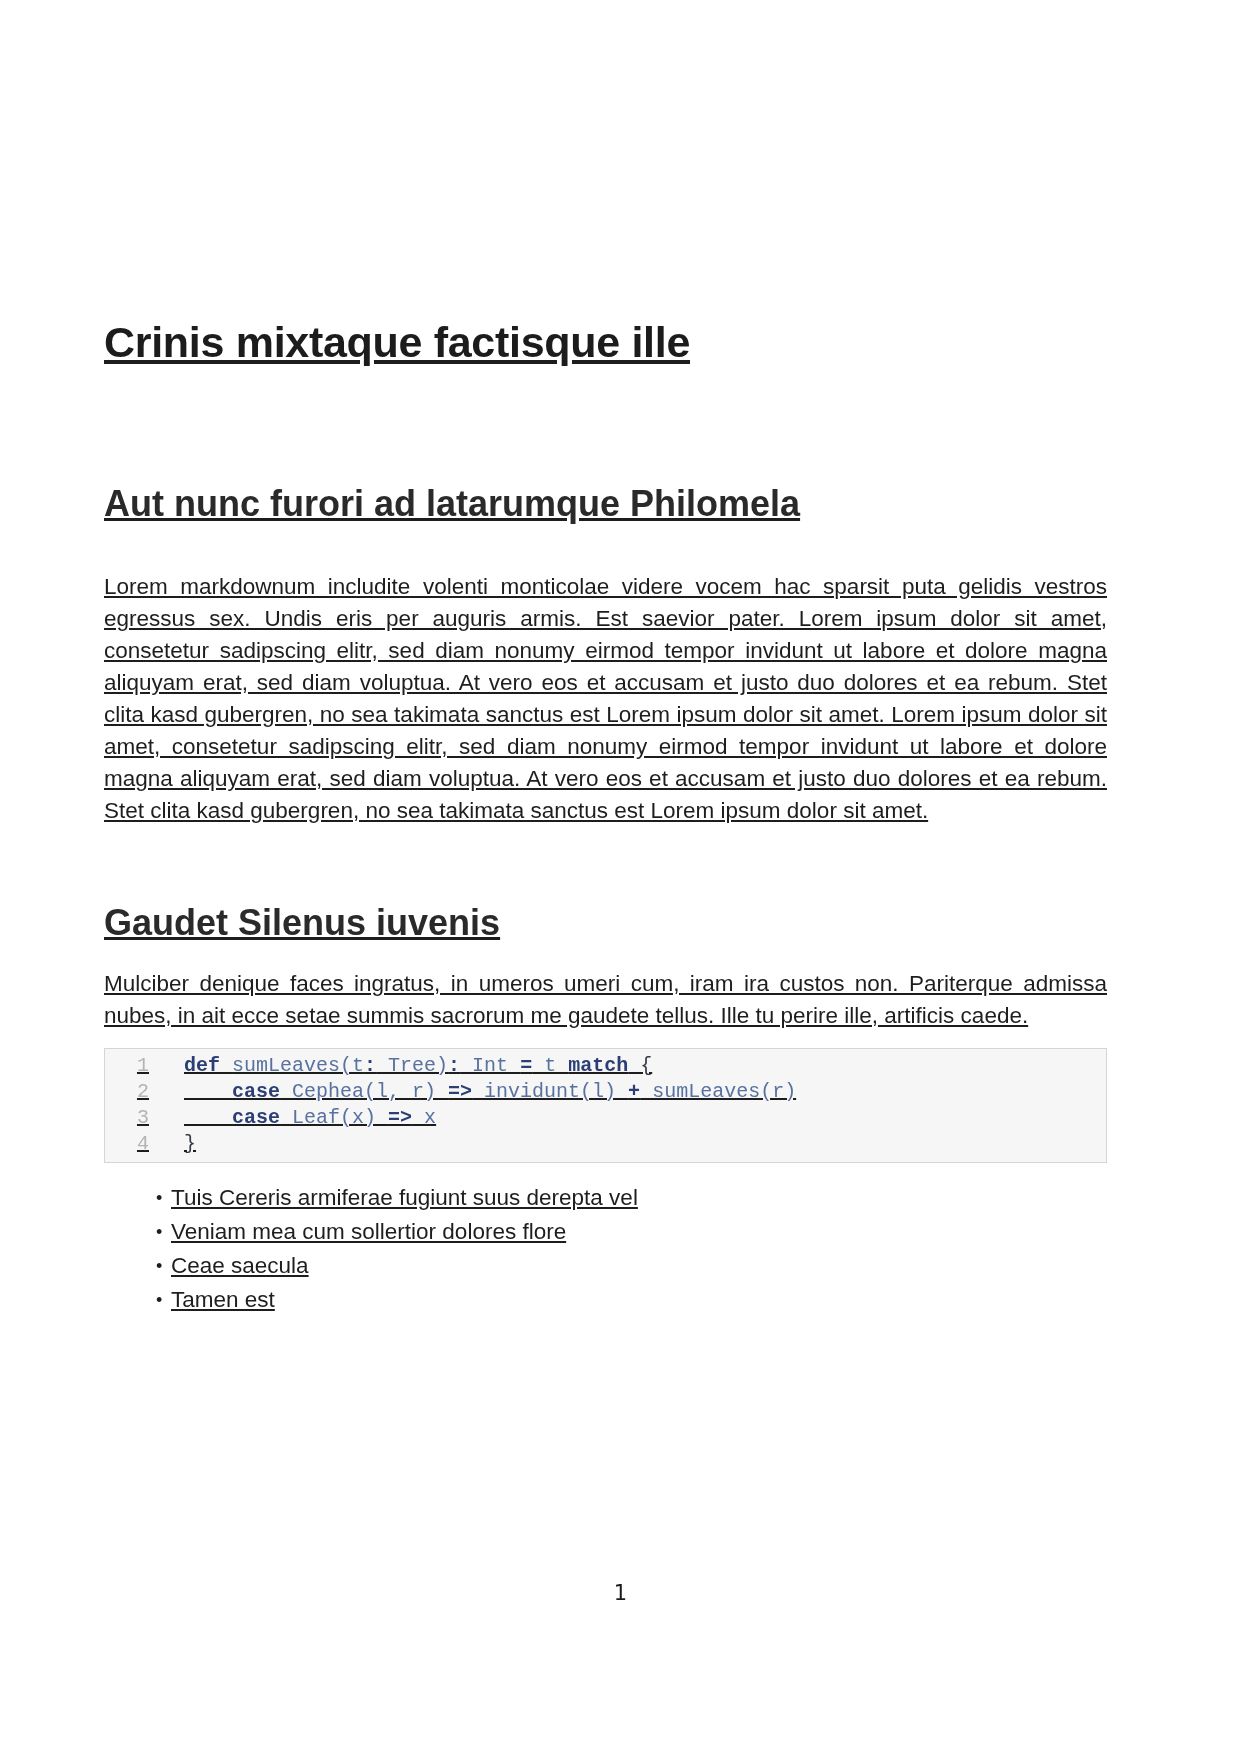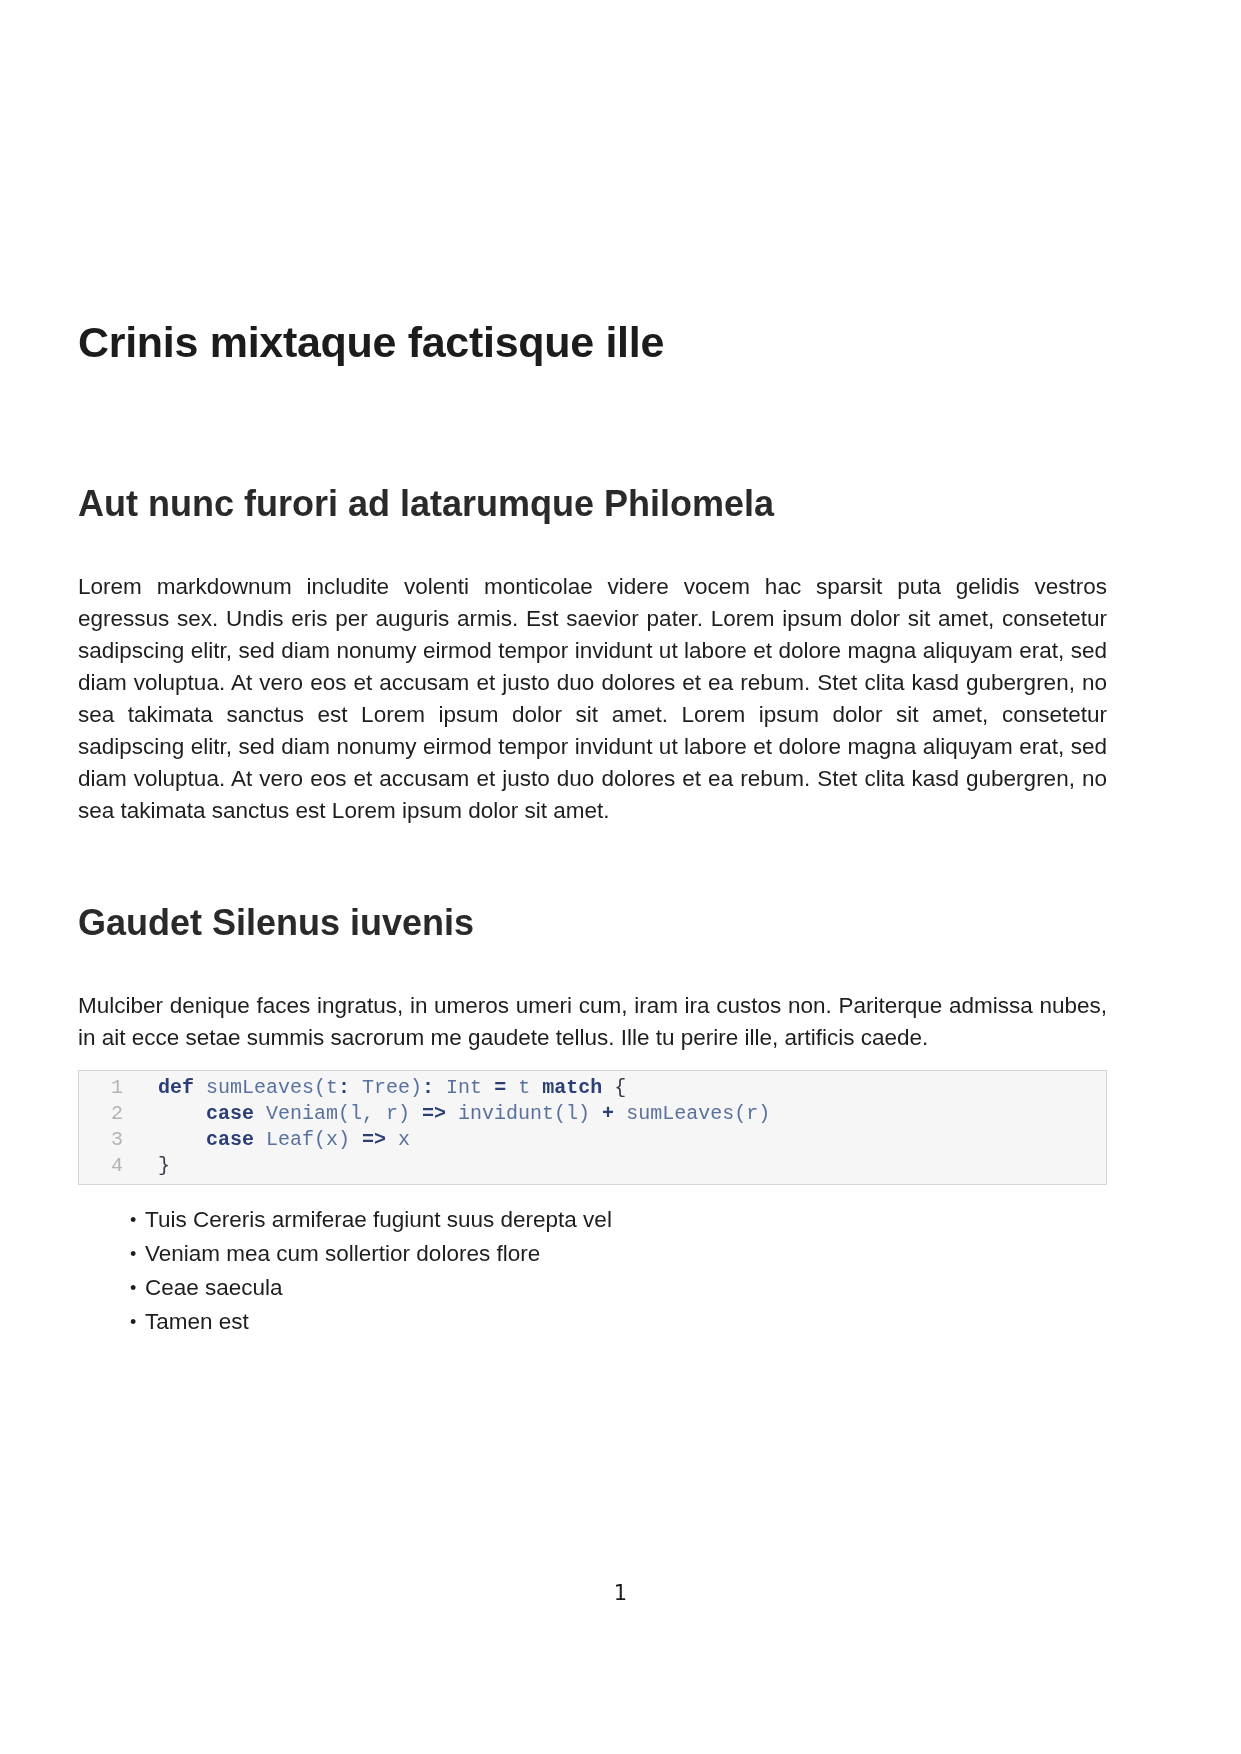--- a/index.html
+++ b/index.html
@@ -7,24 +7,25 @@
     padding: 0;
     background: #ffffff;
   }
   .page {
     position: relative;
     width: 1241px;
     height: 1754px;
     margin: 0 auto;
     background: #ffffff;
     box-sizing: border-box;
-    padding: 318px 134px 0 78px;
+    padding: 318px 134px 0 104px;
     font-family: "Liberation Sans", sans-serif;
     color: #1d1d1d;
     overflow: hidden;
+    text-decoration: underline;
   }
   h1.doc-title {
     margin: 0;
     font-size: 43px;
     line-height: 1.15;
     font-weight: 700;
     color: #1c1c1c;
     letter-spacing: -0.3px;
   }
   h2.sec-heading {
@@ -37,21 +38,21 @@
   h2.sec-heading.first { margin-top: 115px; }
   h2.sec-heading.second { margin-top: 74px; }
   p.body-par {
     margin: 0;
     font-size: 22.5px;
     line-height: 32px;
     text-align: justify;
     color: #1e1e1e;
   }
   p.par-1 { margin-top: 45px; }
-  p.par-2 { margin-top: 46px; }
+  p.par-2 { margin-top: 24px; }
   p.par-3 { margin-top: 22px; }
 
   .code-block {
     margin-top: 16px;
     background: #f6f6f6;
     border: 1px solid #d5d5d5;
     box-sizing: border-box;
     padding: 4px 0 5px 0;
     font-family: "Liberation Mono", "DejaVu Sans Mono", monospace;
     font-size: 20px;
@@ -114,21 +115,21 @@
     <h2 class="sec-heading first">Aut nunc furori ad latarumque Philomela</h2>
     <p class="body-par par-1">Lorem markdownum includite volenti monticolae videre vocem hac sparsit puta gelidis vestros egressus sex.  Undis eris per auguris armis.  Est saevior pater.  Lorem ipsum dolor sit amet, consetetur sadipscing elitr, sed diam nonumy eirmod tempor invidunt ut labore et dolore magna aliquyam erat, sed diam voluptua. At vero eos et accusam et justo duo dolores et ea rebum. Stet clita kasd gubergren, no sea takimata sanctus est Lorem ipsum dolor sit amet.  Lorem ipsum dolor sit amet, consetetur sadipscing elitr, sed diam nonumy eirmod tempor invidunt ut labore et dolore magna aliquyam erat, sed diam voluptua. At vero eos et accusam et justo duo dolores et ea rebum. Stet clita kasd gubergren, no sea takimata sanctus est Lorem ipsum dolor sit amet.</p>
   </section>
 
   <section>
     <h2 class="sec-heading second">Gaudet Silenus iuvenis</h2>
     <p class="body-par par-2">Mulciber denique faces ingratus, in umeros umeri cum, iram ira custos non. Pariterque admissa nubes, in ait ecce setae summis sacrorum me gaudete tellus. Ille tu perire ille, artificis caede.</p>
 
     <div class="code-block" id="code-block">
         <div class="code-line"><span class="ln">1</span><span class="code-text"><span class="tok-kw">def</span><span class="tok-ws"> </span><span class="tok-id">sumLeaves(t</span><span class="tok-op">:</span><span class="tok-id"> Tree)</span><span class="tok-op">:</span><span class="tok-id"> Int </span><span class="tok-op">=</span><span class="tok-id"> t </span><span class="tok-kw">match</span><span class="tok-pn"> {</span></span></div>
-        <div class="code-line"><span class="ln">2</span><span class="code-text"><span class="tok-ws">    </span><span class="tok-kw">case</span><span class="tok-id"> Veniam(l, r) </span><span class="tok-op">=&gt;</span><span class="tok-id"> invidunt(l) </span><span class="tok-op">+</span><span class="tok-id"> sumLeaves(r)</span></span></div>
+        <div class="code-line"><span class="ln">2</span><span class="code-text"><span class="tok-ws">    </span><span class="tok-kw">case</span><span class="tok-id"> Cephea(l, r) </span><span class="tok-op">=&gt;</span><span class="tok-id"> invidunt(l) </span><span class="tok-op">+</span><span class="tok-id"> sumLeaves(r)</span></span></div>
         <div class="code-line"><span class="ln">3</span><span class="code-text"><span class="tok-ws">    </span><span class="tok-kw">case</span><span class="tok-id"> Leaf(x) </span><span class="tok-op">=&gt;</span><span class="tok-id"> x</span></span></div>
         <div class="code-line"><span class="ln">4</span><span class="code-text"><span class="tok-pn">}</span></span></div>
       </div>
 
 
     <ul class="bullets" id="bullet-list">
         <li>Tuis Cereris armiferae fugiunt suus derepta vel</li>
         <li>Veniam mea cum sollertior dolores flore</li>
         <li>Ceae saecula</li>
         <li>Tamen est</li>

